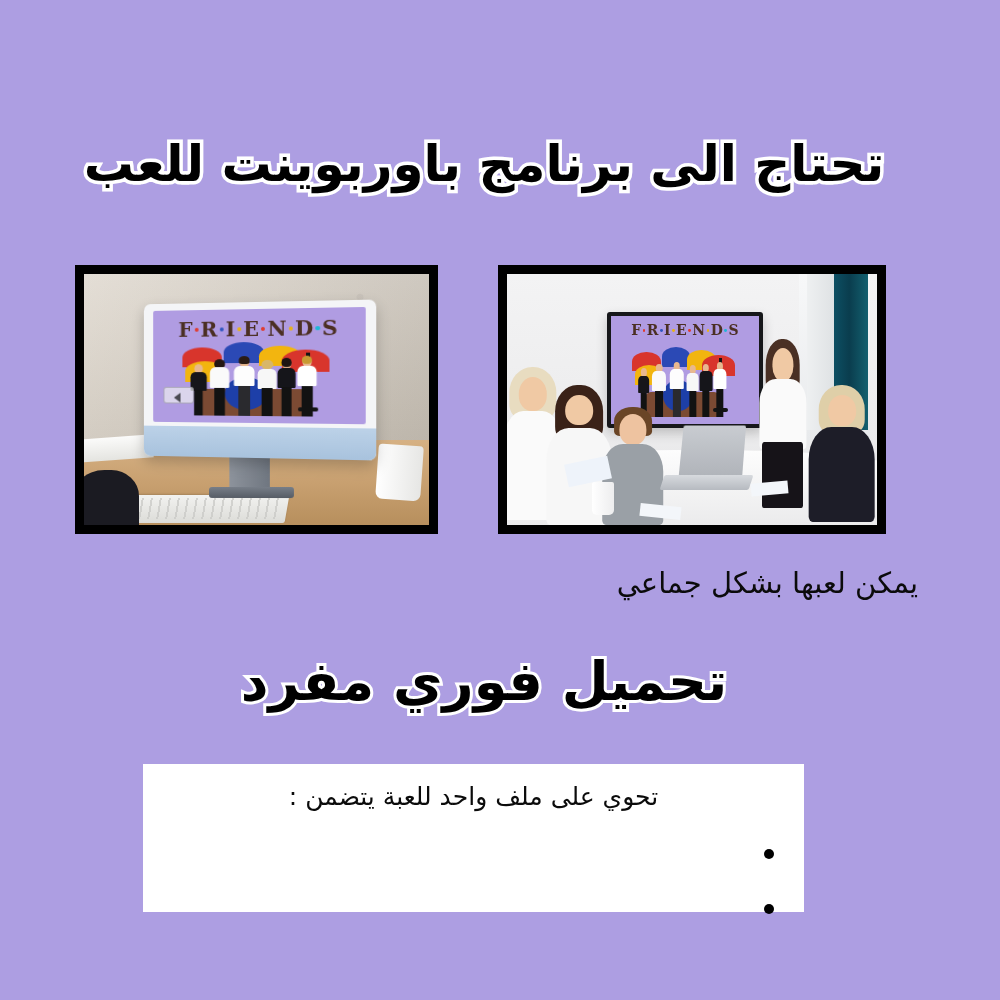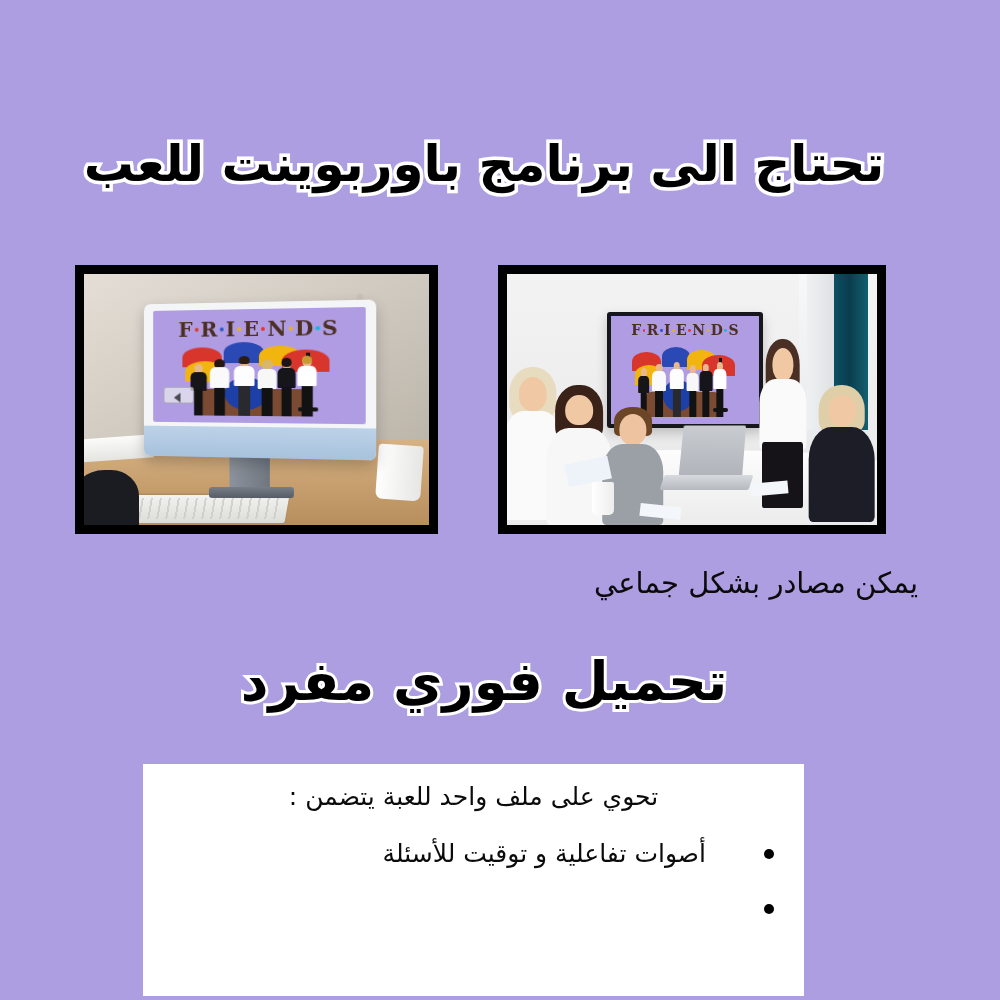--- a/index.html
+++ b/index.html
@@ -225,21 +225,21 @@
     position:absolute;left:0;right:0;top:650px;
     text-align:center;direction:rtl;
     font-size:54px;font-weight:bold;color:#000;
     -webkit-text-stroke:6px #ffffff;
     paint-order:stroke fill;
     white-space:nowrap;
   }
 
   
   #info-box{
-    position:absolute;left:175px;top:764px;width:661px;height:232px;
+    position:absolute;left:175px;top:764px;width:661px;height:148px;
     background:#ffffff;
     direction:rtl;
     padding:0;
     box-sizing:border-box;
   }
   .info-intro{
     position:absolute;right:40px;top:18px;left:40px;
     text-align:center;
     font-size:25px;color:#0b0b0b;white-space:nowrap;
   }
@@ -426,30 +426,29 @@
 
       <div class="laptop-lid"></div>
       <div class="laptop-base"></div>
       <div class="mug"></div>
       <div class="doc" style="left:16%;bottom:17%;width:12%;height:9%;transform:rotate(-12deg);background:#eef3fa;"></div>
       <div class="doc" style="left:36%;bottom:3%;width:11%;height:5%;transform:rotate(6deg);"></div>
       <div class="doc" style="left:66%;bottom:12%;width:10%;height:5%;transform:rotate(-5deg);"></div>
     </div>
   </div>
 
-  <div class="caption" id="caption-right">يمكن مصادر بشكل جماعي</div>
+  <div class="caption" id="caption-right">يمكن لعبها بشكل جماعي</div>
 
   <div class="subheadline">تحميل فوري مفرد</div>
 
   <div id="info-box">
     <div class="info-intro">تحوي على ملف واحد للعبة يتضمن :</div>
     <ul class="info-list" id="info-list">
         <li>
           <span class="bullet"></span>
-          <span class="li-text">أصوات تفاعلية و توقيت للأسئلة</span>
         </li>
         <li>
           <span class="bullet"></span>
         </li>
       </ul>
   </div>
 
 </div>
 
 </body></html>

